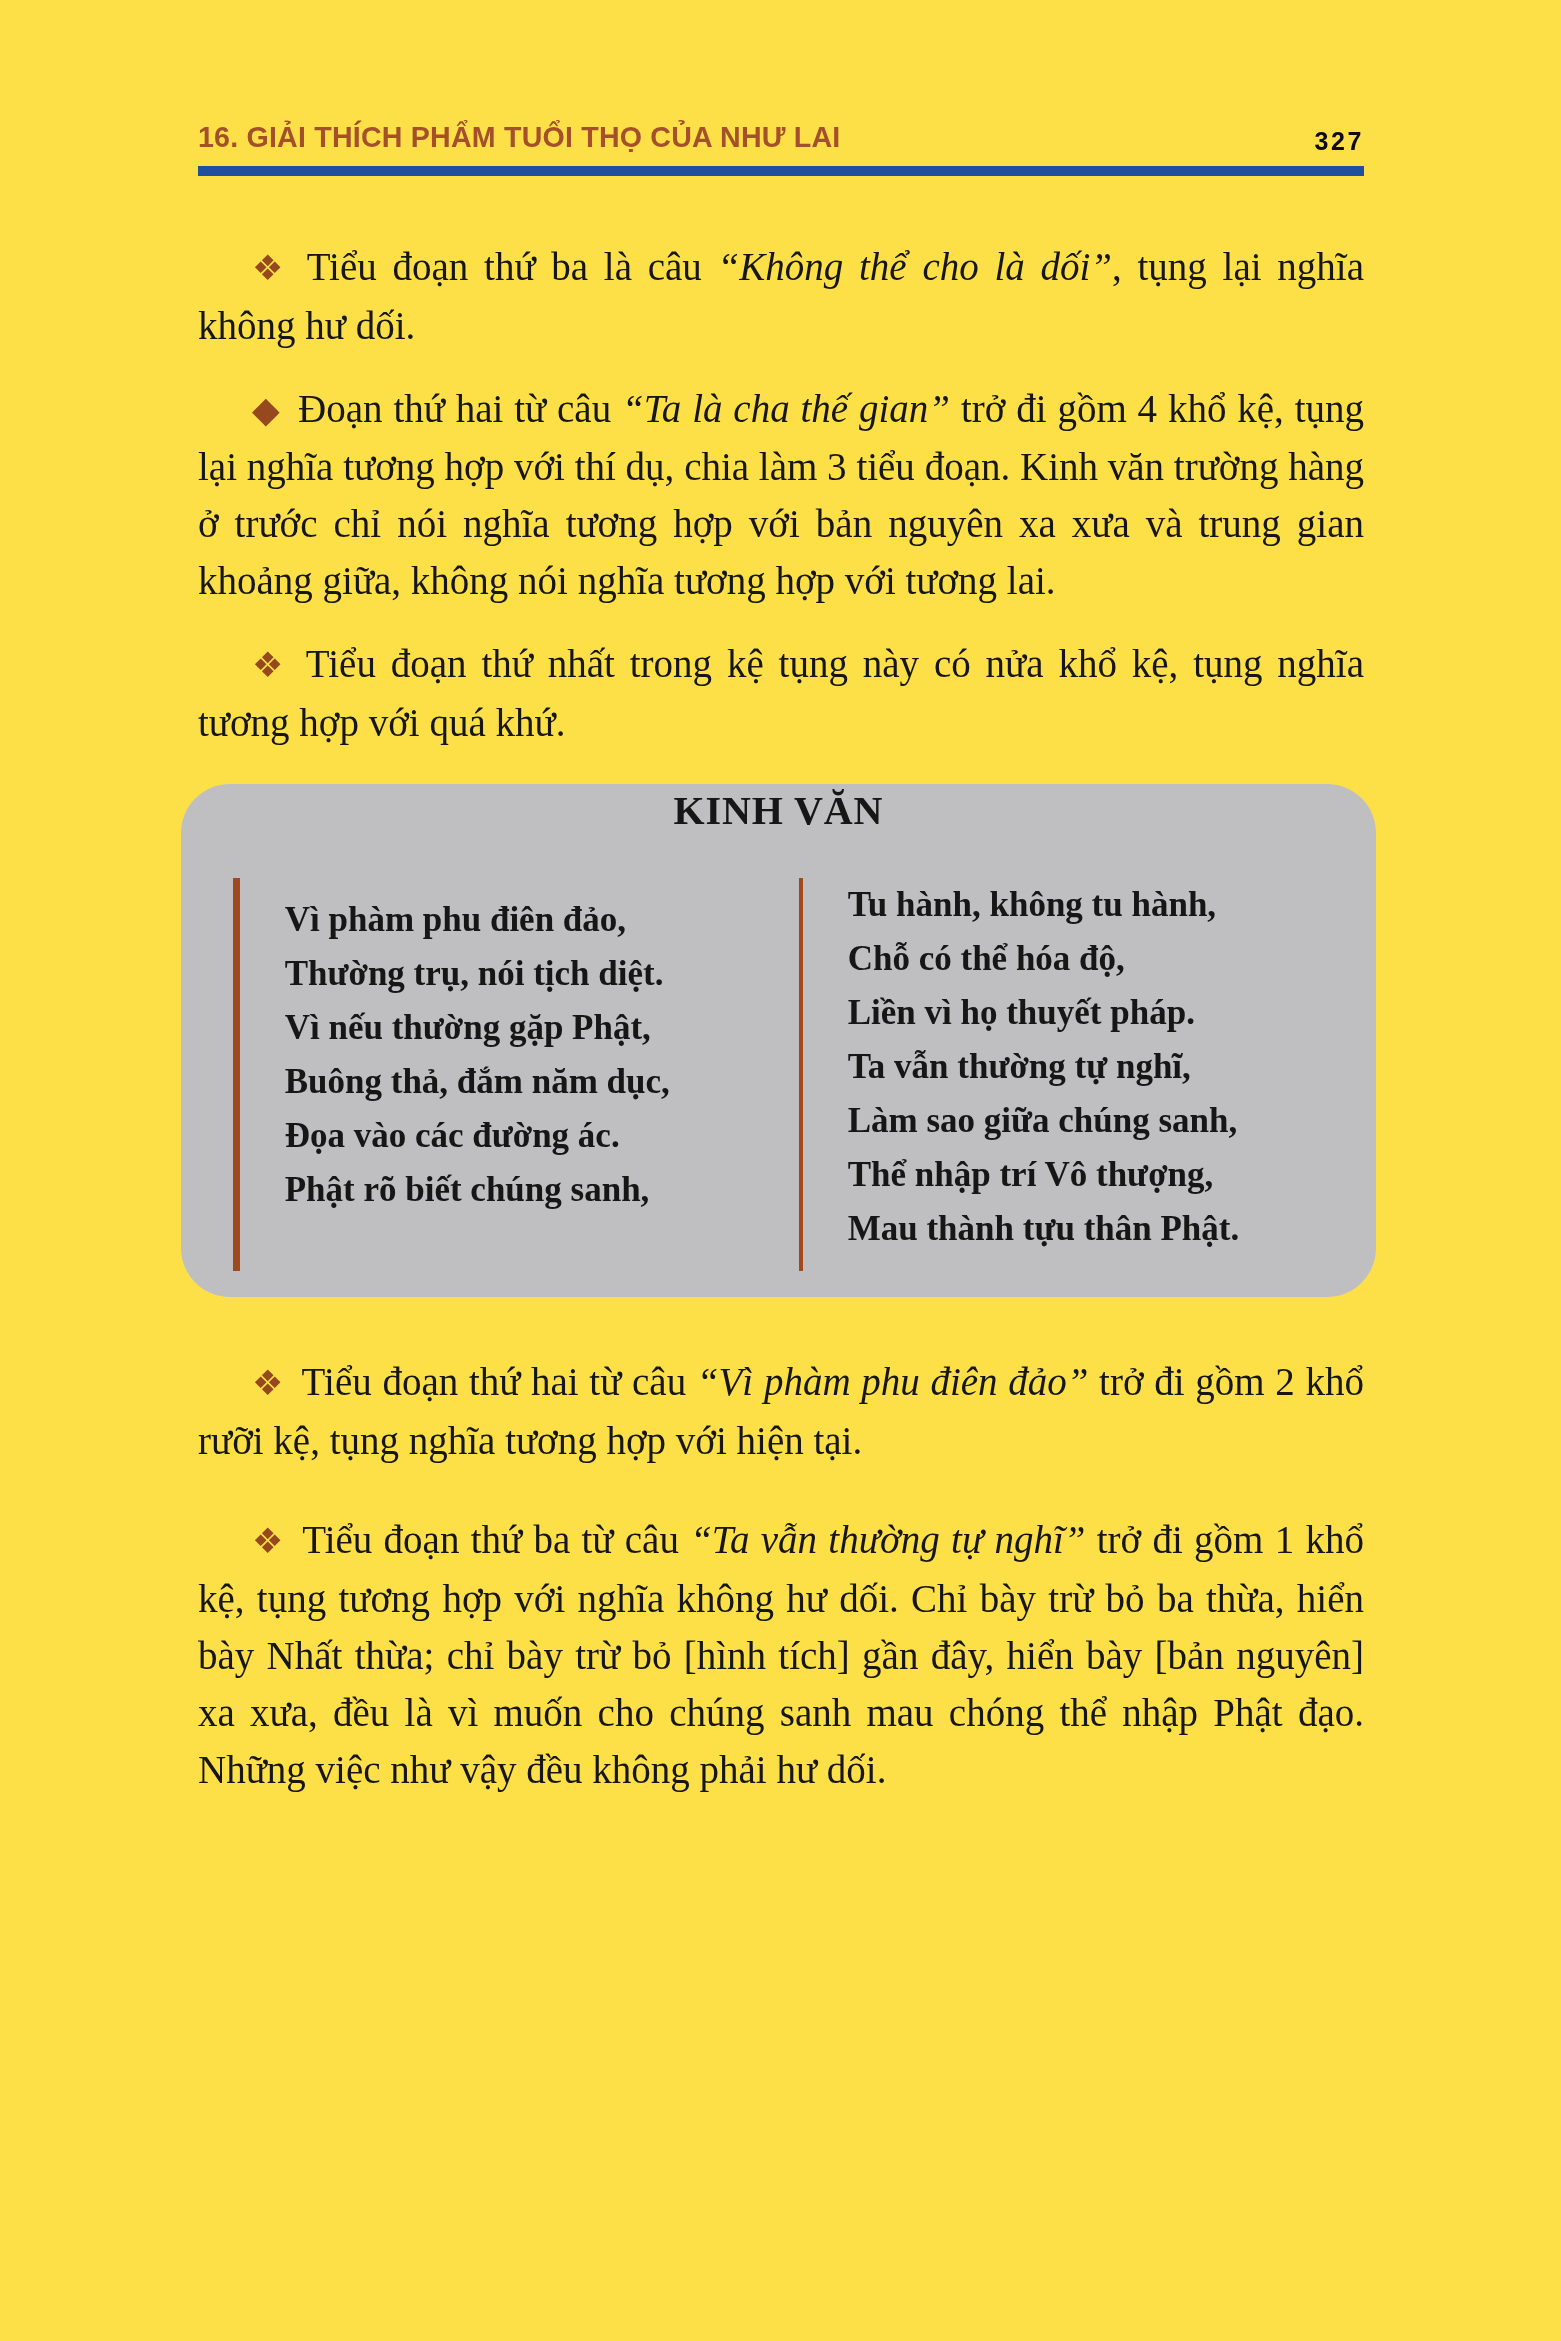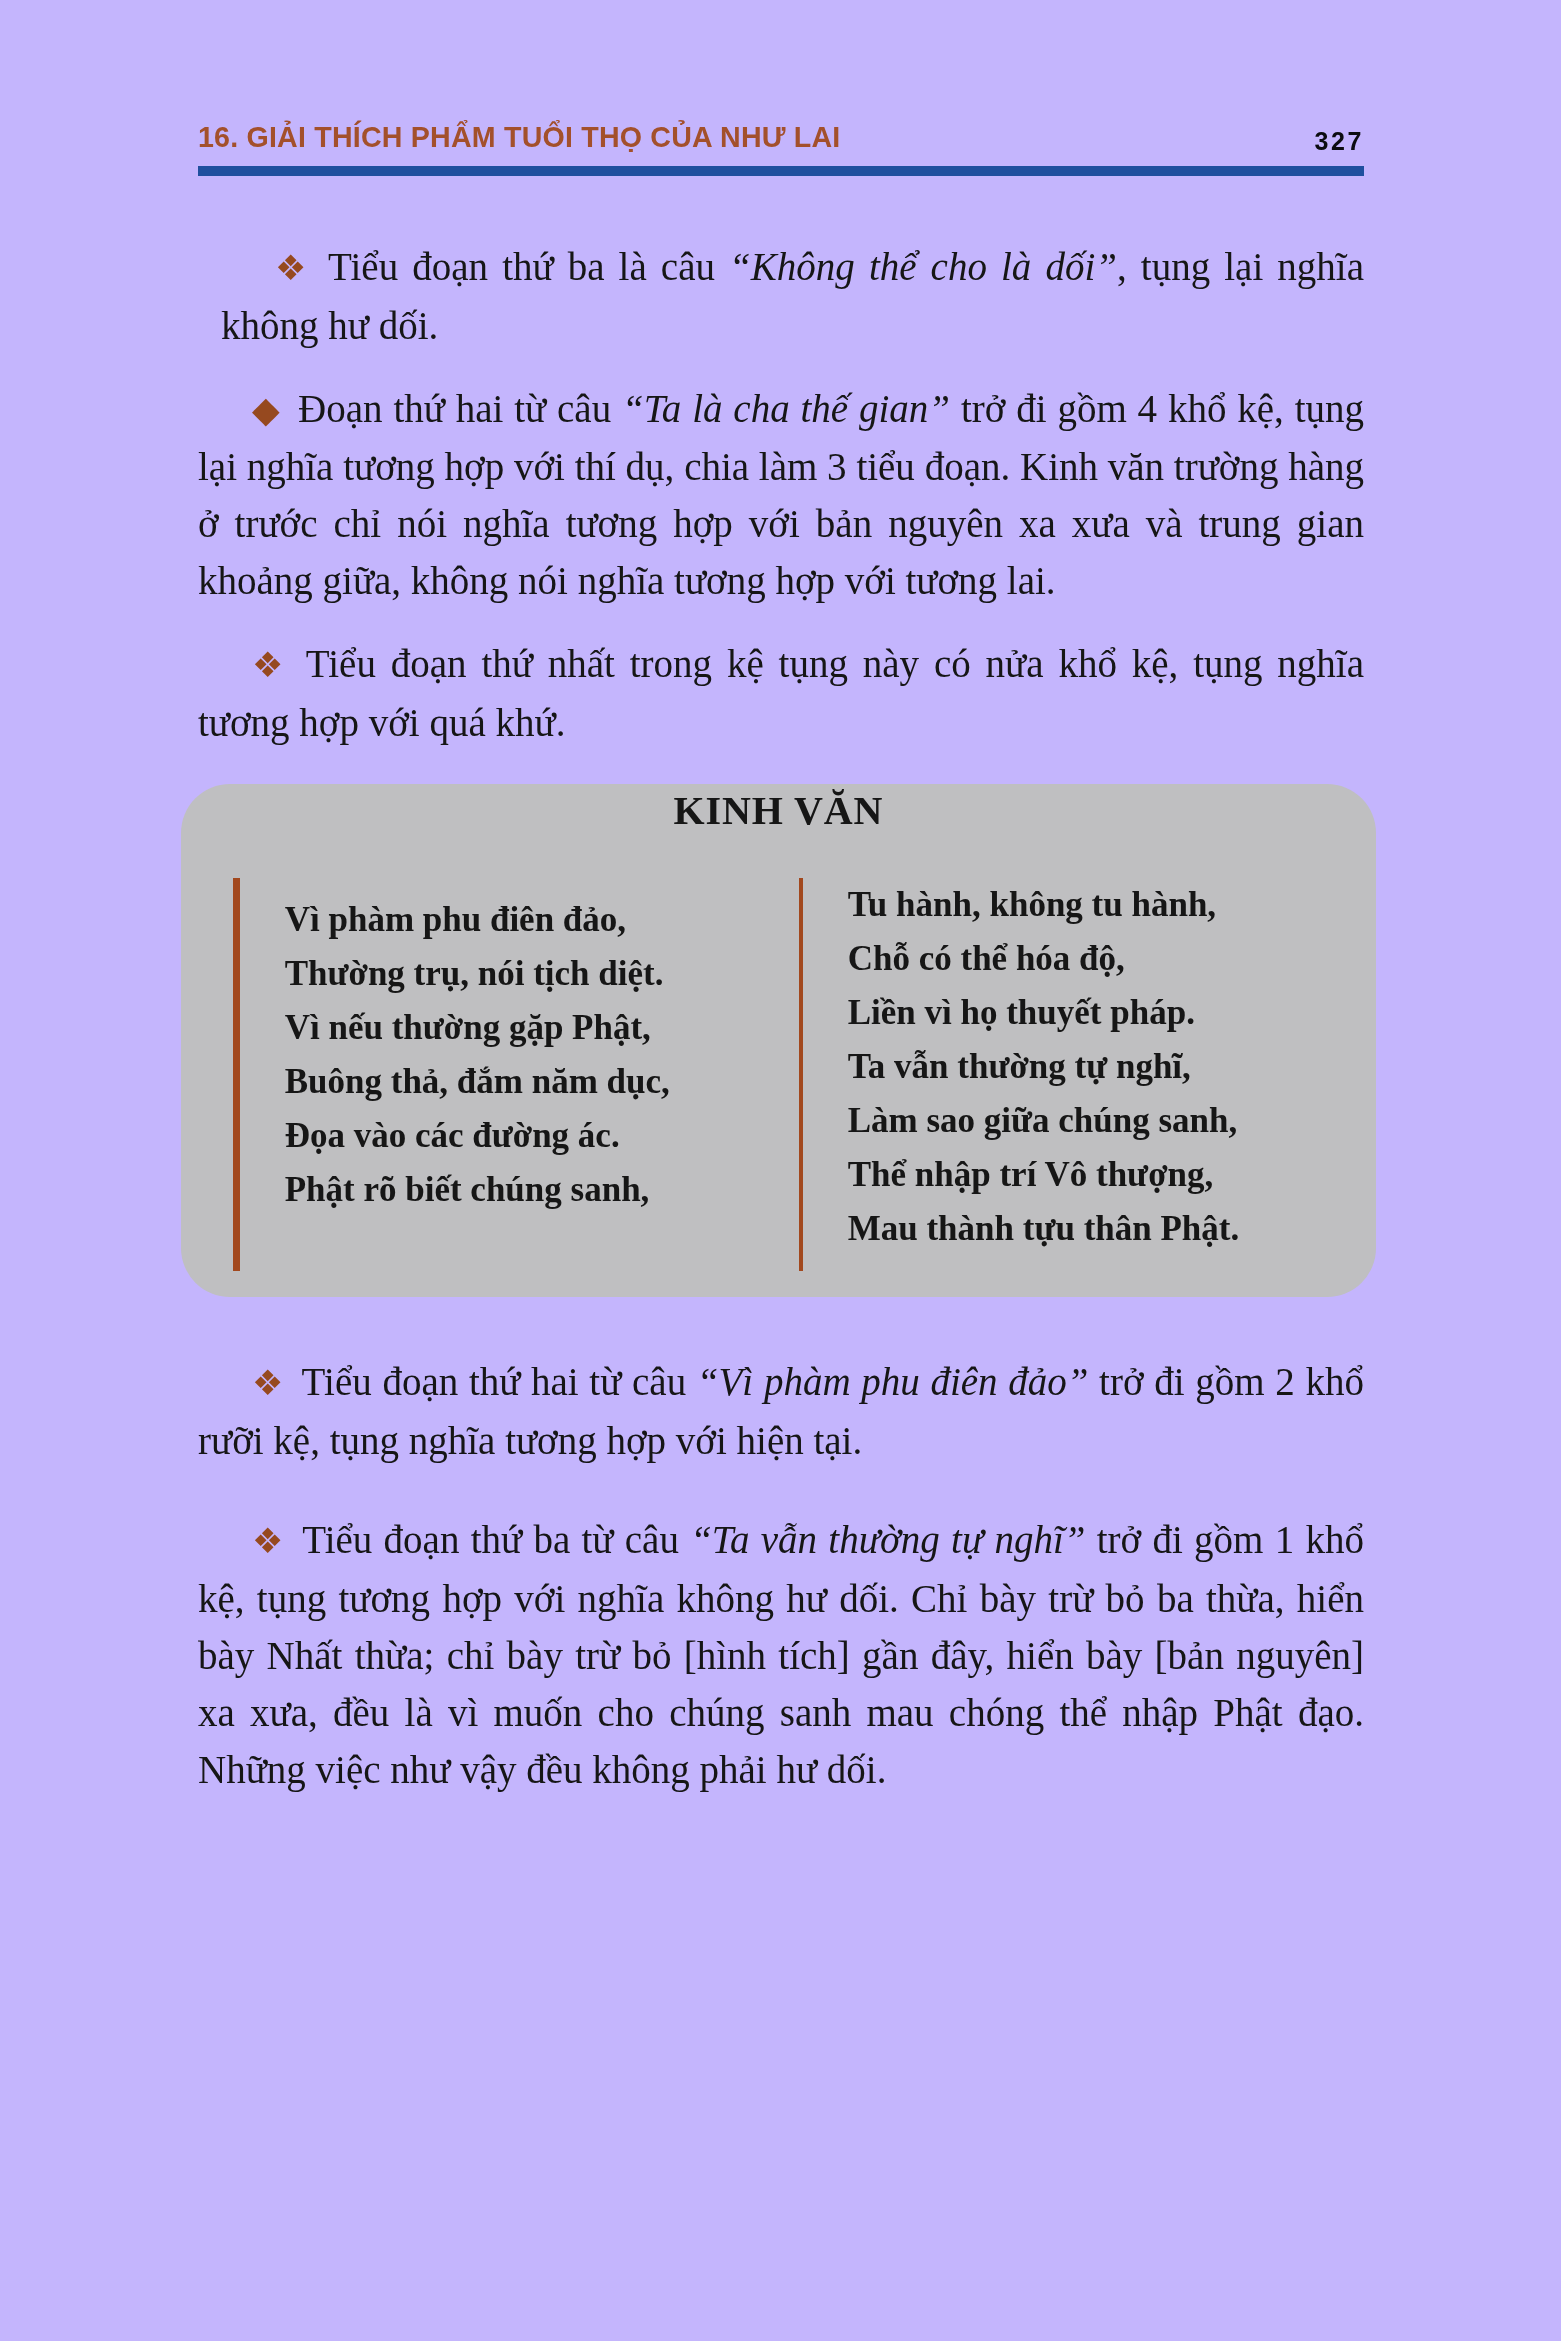--- a/index.html
+++ b/index.html
@@ -52,21 +52,21 @@
 
   
   .paras { }
   p.body-para {
     margin: 26px 0 0 0;
     font-size: 39px;
     line-height: 57px;
     text-align: justify;
     text-indent: 54px;
   }
-  .paras-top p.body-para:first-child { margin-top: 62px; margin-left: 23px; }
+  .paras-top p.body-para:first-child { margin-top: 62px; }
   .paras-bottom p.body-para:first-child { margin-top: 56px; }
   .paras-bottom p.body-para + p.body-para { margin-top: 42px; }
   p.body-para .marker {
     color: var(--marker-brown, #96491F);
     margin-right: 17.3px;
     font-family: "DejaVu Sans", sans-serif;
   }
   p.body-para .marker.small { font-size: 35px; }
   p.body-para .marker.big   { font-size: 36px; }
   p.body-para .run-italic { font-style: italic; }
@@ -109,21 +109,21 @@
     border-left: 4.3px solid var(--bar-brown, #A2481E);
     padding-left: 45px;
     padding-bottom: 15.6px;
     flex: 1;
   }
   .kv-line { }
 </style>
 </head>
 <body>
 
-<div class="page" style="--accent-brown: #A3502B; --rule-blue: #1F4F9E; --box-gray: #BFBFC1; --bar-brown: #A2481E; --marker-brown: #96491F; color: rgb(22, 22, 22); background: #c4b5fd;">
+<div class="page" style="--accent-brown: #A3502B; --rule-blue: #1F4F9E; --box-gray: #BFBFC1; --bar-brown: #A2481E; --marker-brown: #96491F; color: rgb(22, 22, 22); background: #fde047;">
   <div class="content">
 
     <div class="runhead">
       <div class="runhead-title">16. GIẢI THÍCH PHẨM TUỔI THỌ CỦA NHƯ LAI</div>
       <div class="runhead-page">327</div>
     </div>
     <div class="head-rule"></div>
 
     <div class="paras paras-top">
         <p class="body-para"><span class="marker small">❖</span><span class="run">Tiểu đoạn thứ ba là câu </span><span class="run-italic">“Không thể cho là dối”</span><span class="run">, tụng lại nghĩa không hư dối.</span></p>

